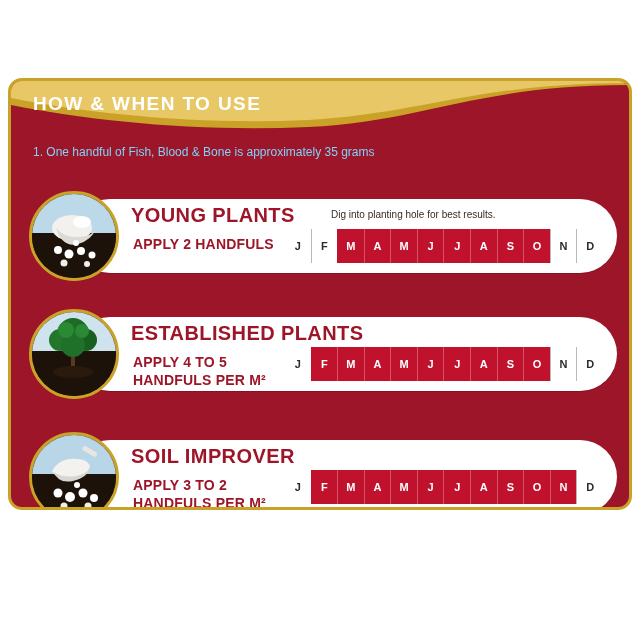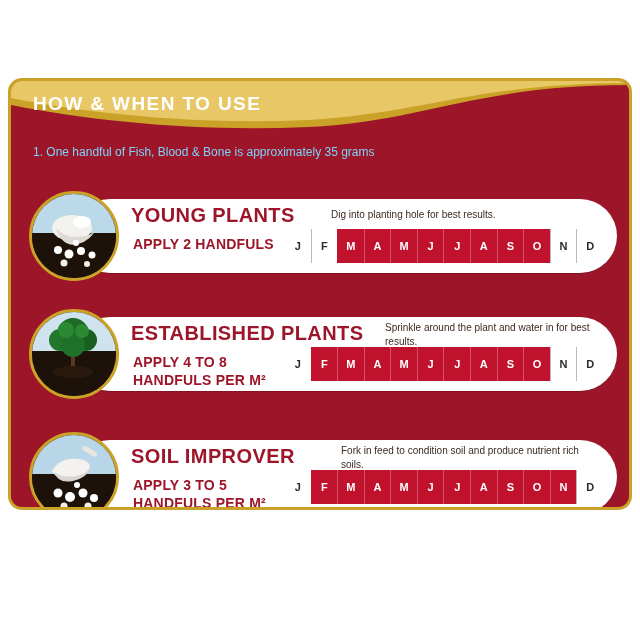--- a/index.html
+++ b/index.html
@@ -204,24 +204,23 @@
         <circle cx="28" cy="28" r="11" fill="#22772b"></circle>
         <circle cx="54" cy="28" r="11" fill="#18601f"></circle>
         <circle cx="41" cy="33" r="12" fill="#1f7028"></circle>
         <circle cx="34" cy="18" r="8" fill="#2a8a33"></circle>
         <circle cx="50" cy="19" r="7" fill="#2a8a33"></circle>
         <ellipse cx="41" cy="60" rx="20" ry="6" fill="#2a1a0d"></ellipse>
       </svg>
     </div>
 
     <div class="title">ESTABLISHED PLANTS</div>
-    <div class="desc" style="left:312px; top:4px; width:214px;">Sprinkle around the plant and water in for best results.</div>
 
     <div class="apply">
-      <div>APPLY 4 TO 8</div>
+      <div>APPLY 4 TO 5</div>
       <div>HANDFULS PER M²</div>
     </div>
 
     <div class="cal">
       <div class="months">
         <div class="m">J</div>
         <div class="m on">F</div>
         <div class="m on">M</div>
         <div class="m on">A</div>
         <div class="m on">M</div>
@@ -250,24 +249,23 @@
         <circle cx="38" cy="62" r="5" fill="#ffffff"></circle>
         <circle cx="51" cy="58" r="4.5" fill="#ffffff"></circle>
         <circle cx="62" cy="63" r="4" fill="#ffffff"></circle>
         <circle cx="32" cy="71" r="3.5" fill="#f2efe9"></circle>
         <circle cx="56" cy="71" r="3.5" fill="#f2efe9"></circle>
         <circle cx="45" cy="50" r="3" fill="#ffffff"></circle>
       </svg>
     </div>
 
     <div class="title">SOIL IMPROVER</div>
-    <div class="desc" style="left:268px; top:4px; width:250px;">Fork in feed to condition soil and produce nutrient rich soils.</div>
 
     <div class="apply">
-      <div>APPLY 3 TO 5</div>
+      <div>APPLY 3 TO 2</div>
       <div>HANDFULS PER M²</div>
     </div>
 
     <div class="cal">
       <div class="months">
         <div class="m">J</div>
         <div class="m on">F</div>
         <div class="m on">M</div>
         <div class="m on">A</div>
         <div class="m on">M</div>

